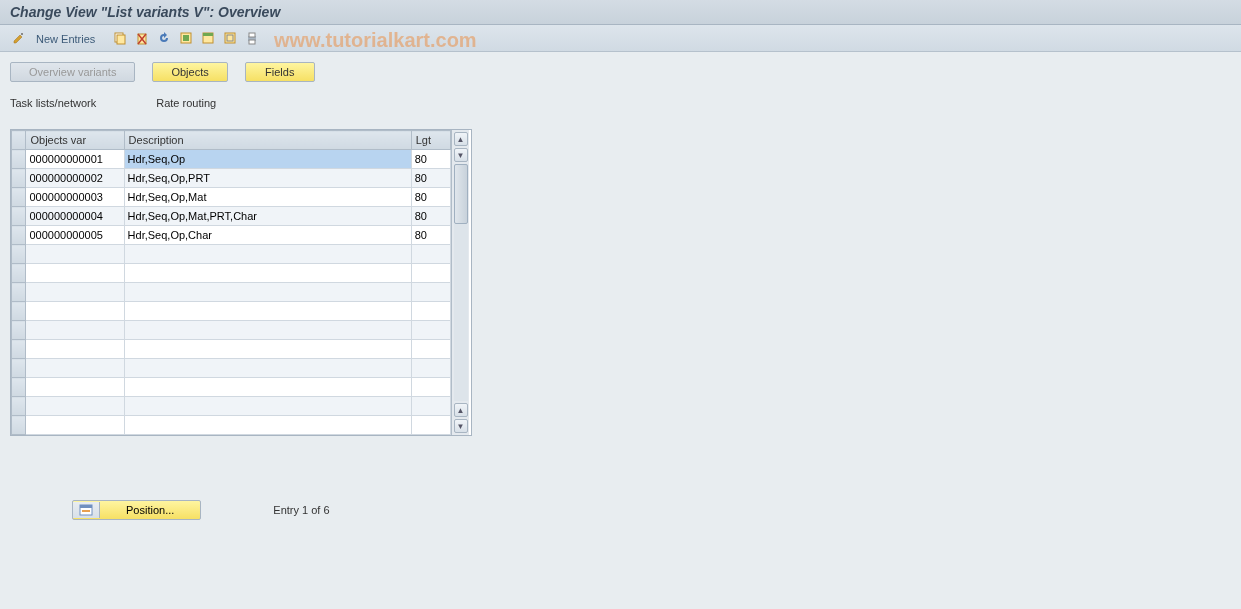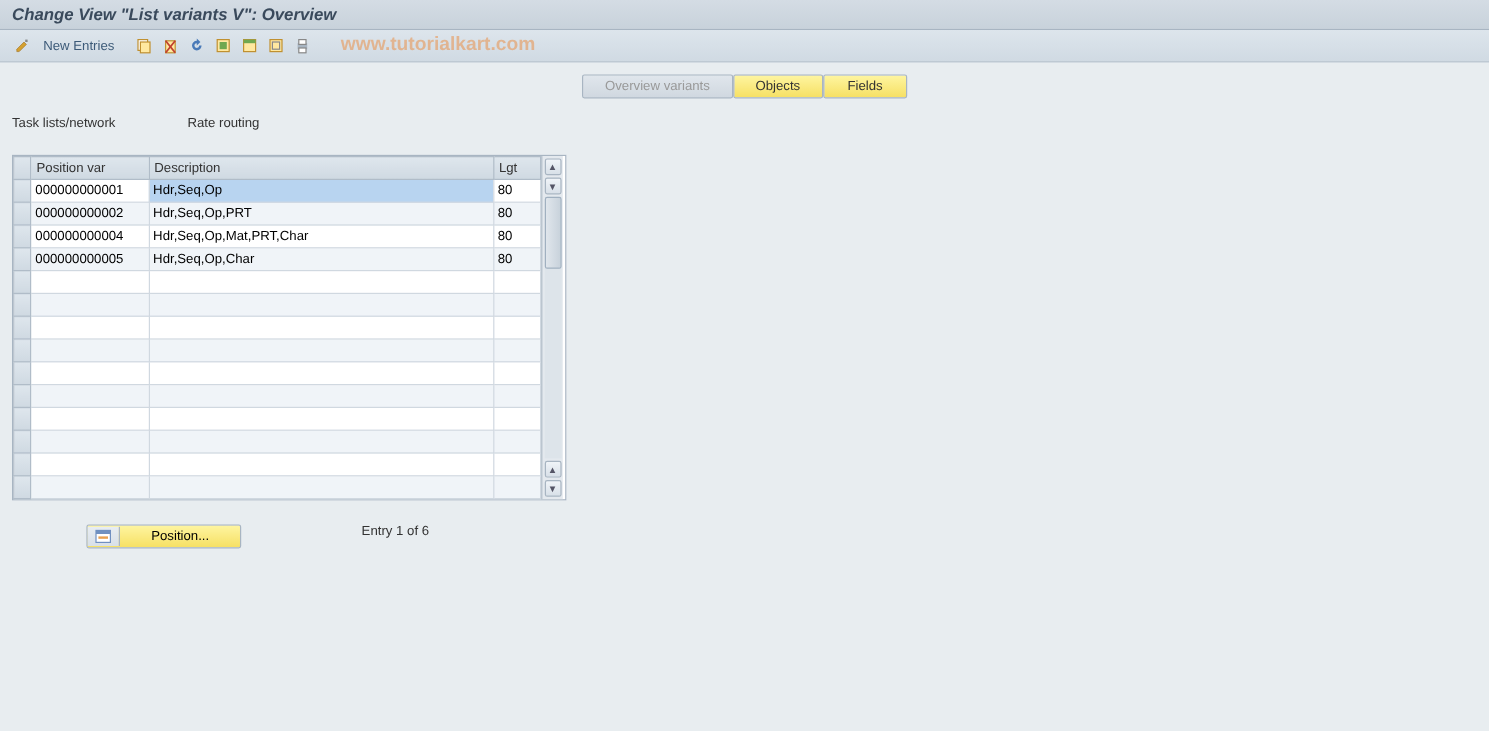--- a/index.html
+++ b/index.html
@@ -47,36 +47,35 @@
       border-radius: 2px;
     }
     .new-entries-link {
       color: #3c5a78;
       cursor: pointer;
       margin-right: 8px;
       padding: 2px 4px;
     }
     .watermark {
       position: absolute;
-      left: 284px;
+      left: 274px;
       top: 4px;
-      font-size: 16px;
+      font-size: 20px;
       font-weight: bold;
       color: #e89858;
       opacity: 0.6;
       pointer-events: none;
     }
     .content-area {
       padding: 10px;
     }
     .tab-buttons {
       display: flex;
-      gap: 0;
+      gap: 17px;
       margin-bottom: 15px;
-      justify-content: center;
     }
     .tab-btn {
       padding: 3px 18px;
       border: 1px solid #a8b5c2;
       background: linear-gradient(to bottom, #fef5a0, #f6e064);
       cursor: pointer;
       font-size: 11px;
       color: #333;
       border-radius: 2px;
       min-width: 70px;
@@ -168,23 +167,23 @@
       position: absolute;
       top: 0;
       width: 14px;
       height: 60px;
       background: linear-gradient(to right, #e0e6ec, #c8d2db);
       border: 1px solid #a0b0c0;
       border-radius: 2px;
     }
     .footer-row {
       display: flex;
-      align-items: flex-start;
-      gap: 100px;
-      margin-top: 20px;
+      align-items: center;
+      gap: 72px;
+      margin-top: 64px;
       padding-left: 62px;
     }
     .position-btn {
       display: inline-flex;
       align-items: center;
       border: 1px solid #a8b5c2;
       background: linear-gradient(to bottom, #fef5a0, #f6e064);
       cursor: pointer;
       font-size: 11px;
       border-radius: 2px;
@@ -279,36 +278,42 @@
   <div class="info-row">
     <span>Task lists/network</span>
     <span>Rate routing</span>
   </div>
 
   <div class="table-container">
     <table class="data-table">
       <thead>
         <tr>
           <th class="row-selector"></th>
-          <th class="col-var">Position var</th>
+          <th class="col-var">Objects var</th>
           <th class="col-desc">Description</th>
           <th class="col-lgt">Lgt</th>
         </tr>
       </thead>
       <tbody id="table-body">
       <tr>
             <td class="row-selector"></td>
             <td>000000000001</td>
             <td class="cell-selected">Hdr,Seq,Op</td>
             <td>80</td>
           </tr>
           <tr>
             <td class="row-selector"></td>
             <td>000000000002</td>
             <td>Hdr,Seq,Op,PRT</td>
+            <td>80</td>
+          </tr>
+          <tr>
+            <td class="row-selector"></td>
+            <td>000000000003</td>
+            <td>Hdr,Seq,Op,Mat</td>
             <td>80</td>
           </tr>
           <tr>
             <td class="row-selector"></td>
             <td>000000000004</td>
             <td>Hdr,Seq,Op,Mat,PRT,Char</td>
             <td>80</td>
           </tr>
           <tr>
             <td class="row-selector"></td>

